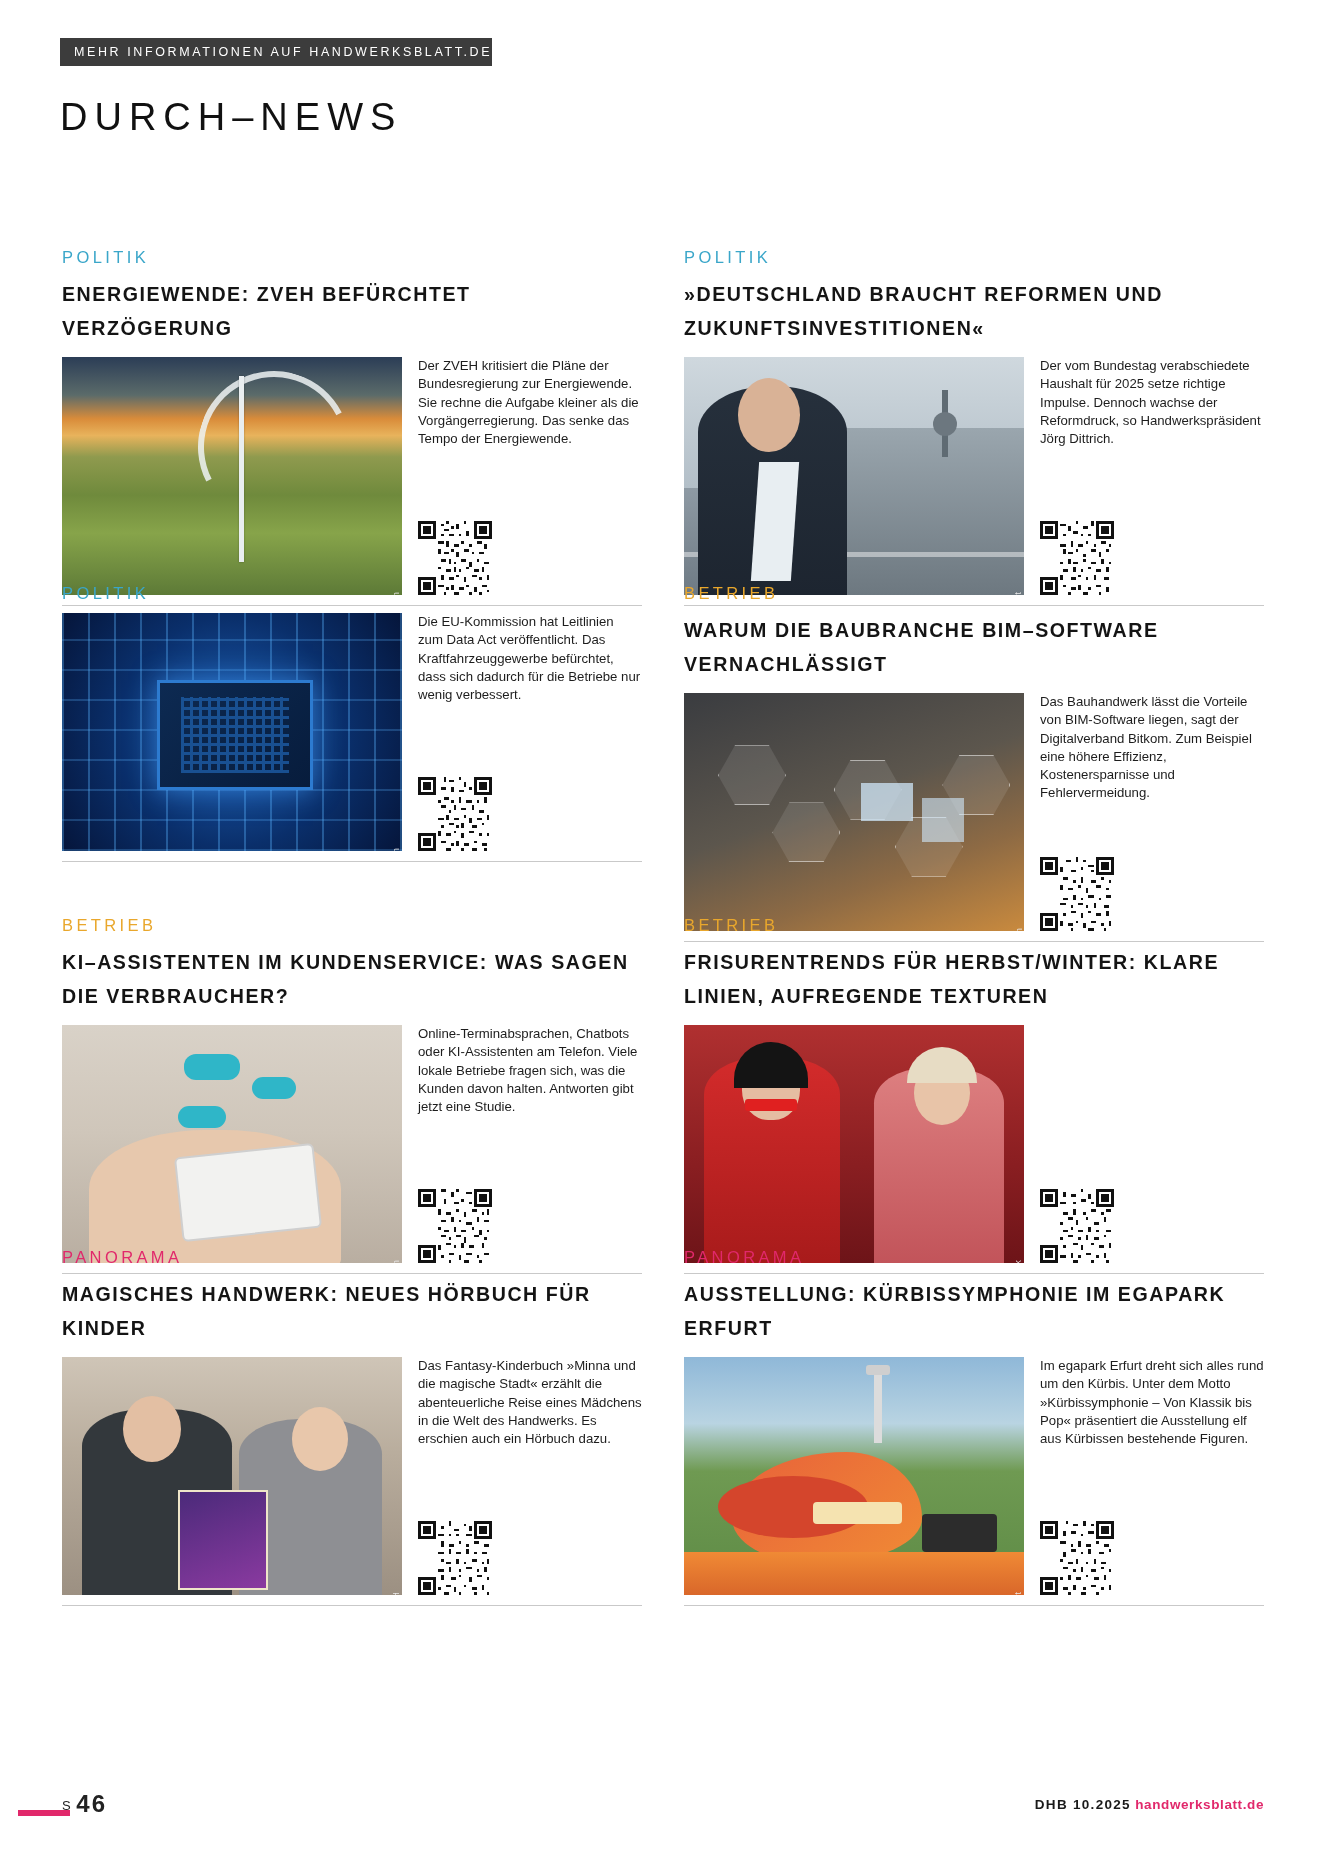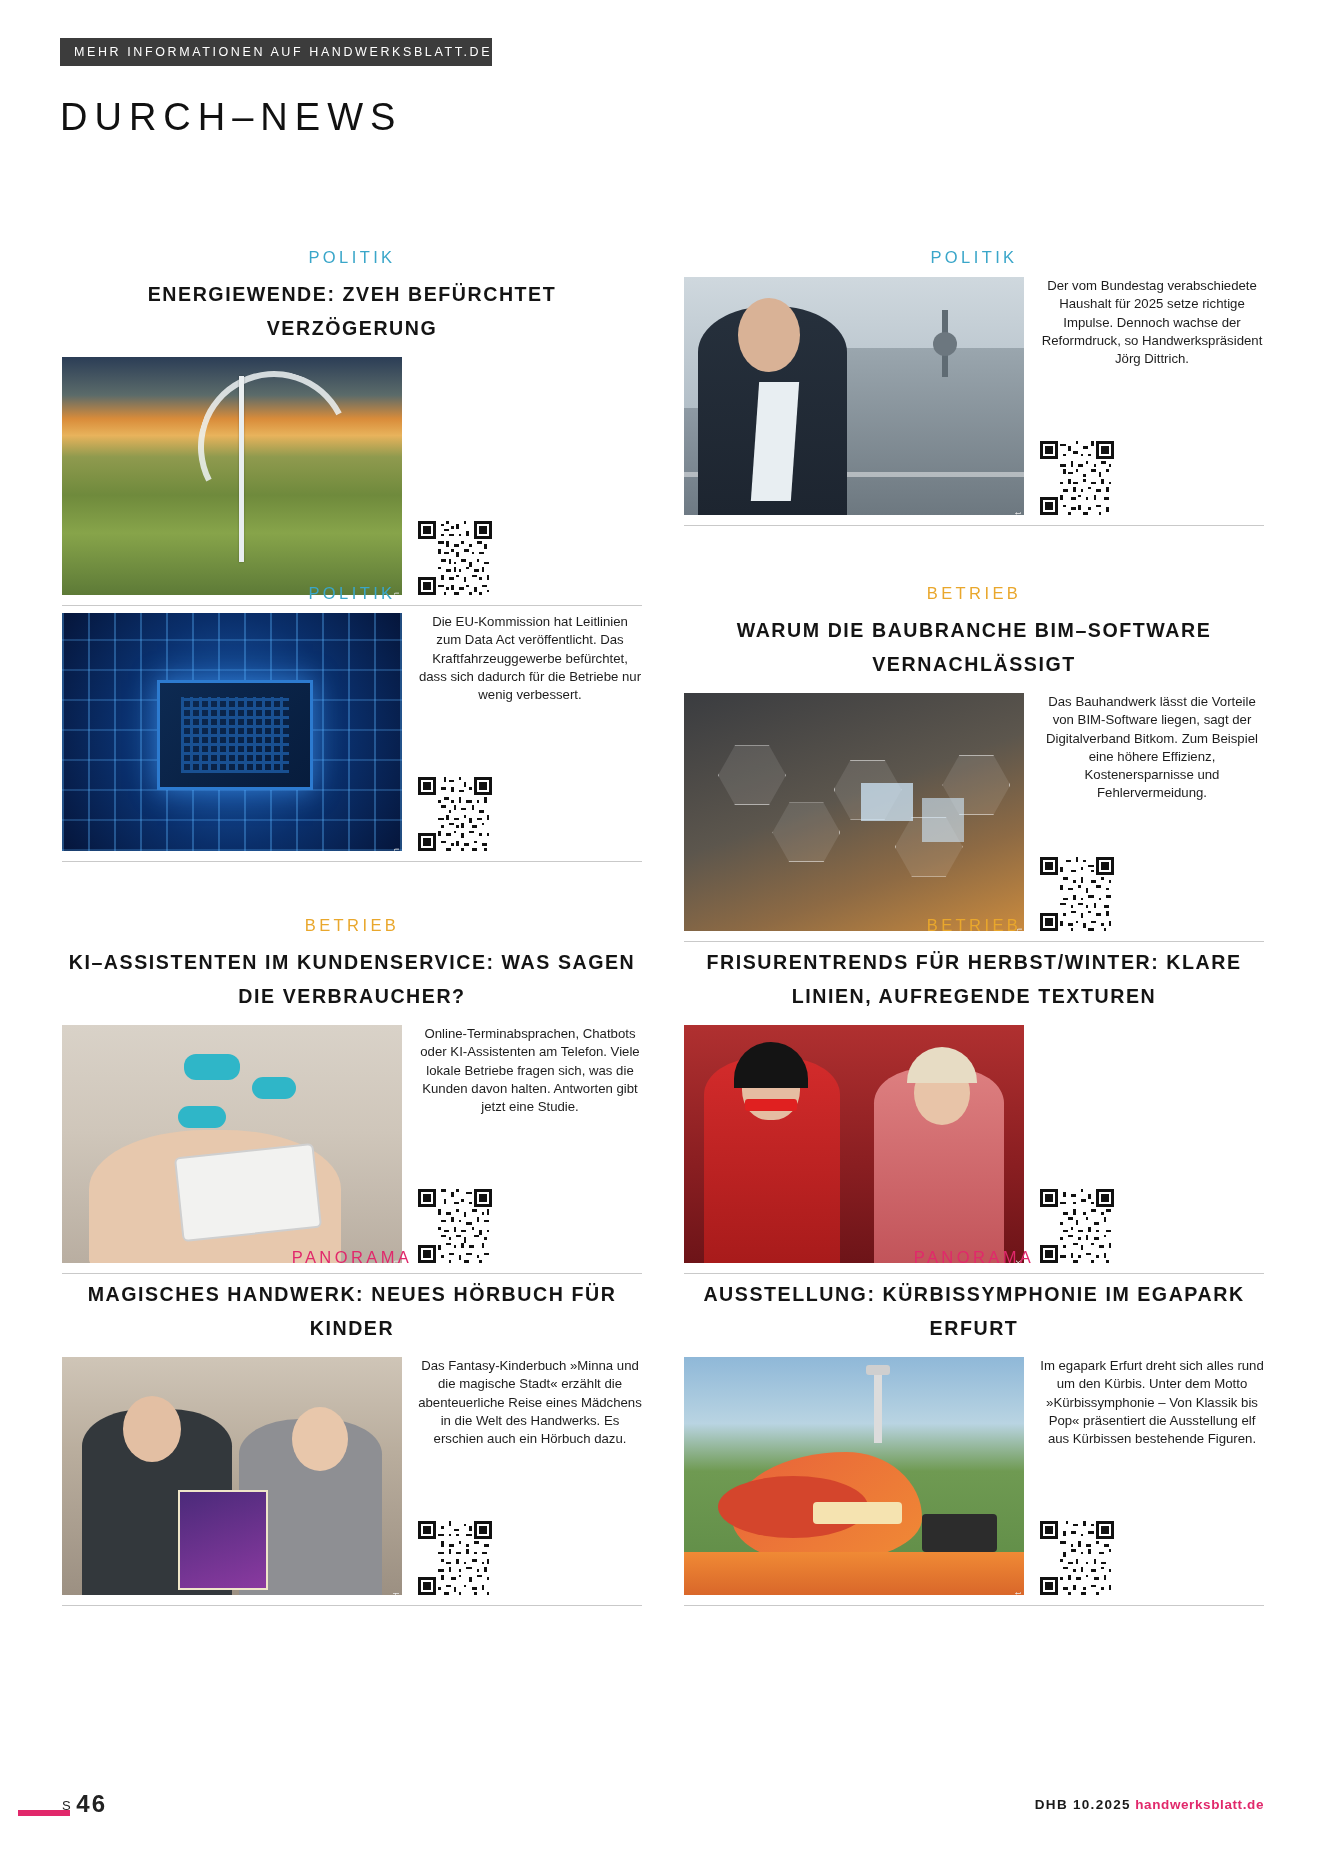--- a/index.html
+++ b/index.html
@@ -39,21 +39,20 @@
 
   
   .grid{
     position:absolute;
     left:62px;top:248px;
     width:1202px;
   }
   .col{
     position:absolute;
     width:580px;
-    text-align:center;
   }
   .col-left{left:0;}
   .col-right{left:622px;}
 
   .article{
     position:relative;
     margin-bottom:0;
   }
   .cat{
     font-size:16.5px;
@@ -282,20 +281,21 @@
 
       <div class="article" style="height:322px;">
         <div class="cat politik">POLITIK</div>
         <div class="headline">ENERGIEWENDE: ZVEH BEFÜRCHTET VERZÖGERUNG</div>
         <div class="body">
           <div class="thumb">
             <div class="img-wind"></div>
             <div class="credit onimg">Foto: © jgdk/123RF.com</div>
           </div>
           <div class="right">
+            <p class="teaser">Der ZVEH kritisiert die Pläne der Bundesregierung zur Energiewende. Sie rechne die Aufgabe kleiner als die Vorgängerregierung. Das senke das Tempo der Energiewende.</p>
             <div class="qr">
               <svg viewBox="0 0 29 29" width="74" height="74" shape-rendering="crispEdges" aria-hidden="true">
                 <rect width="29" height="29" fill="#fff"></rect>
                 <g fill="#111">
                   <rect x="0" y="0" width="7" height="1"></rect>
                     <rect x="0" y="6" width="7" height="1"></rect>
                   <rect x="0" y="0" width="1" height="7"></rect>
                     <rect x="6" y="0" width="1" height="7"></rect>
                   <rect x="2" y="2" width="3" height="3"></rect>
                   <rect x="22" y="0" width="7" height="1"></rect>
@@ -643,20 +643,21 @@
           </div>
         </div>
       </div>
 
     </div>
 
     <div class="col col-right">
 
       <div class="article" style="height:322px;">
         <div class="cat politik">POLITIK</div>
+        <div class="headline">»DEUTSCHLAND BRAUCHT REFORMEN UND ZUKUNFTSINVESTITIONEN«</div>
         <div class="body">
           <div class="thumb">
             <div class="img-portrait">
               <div class="sky"></div>
                 <div class="city"></div>
                 <div class="tower"></div>
               <div class="rail"></div>
                 <div class="man"></div>
                 <div class="shirt"></div>
                 <div class="head"></div>

